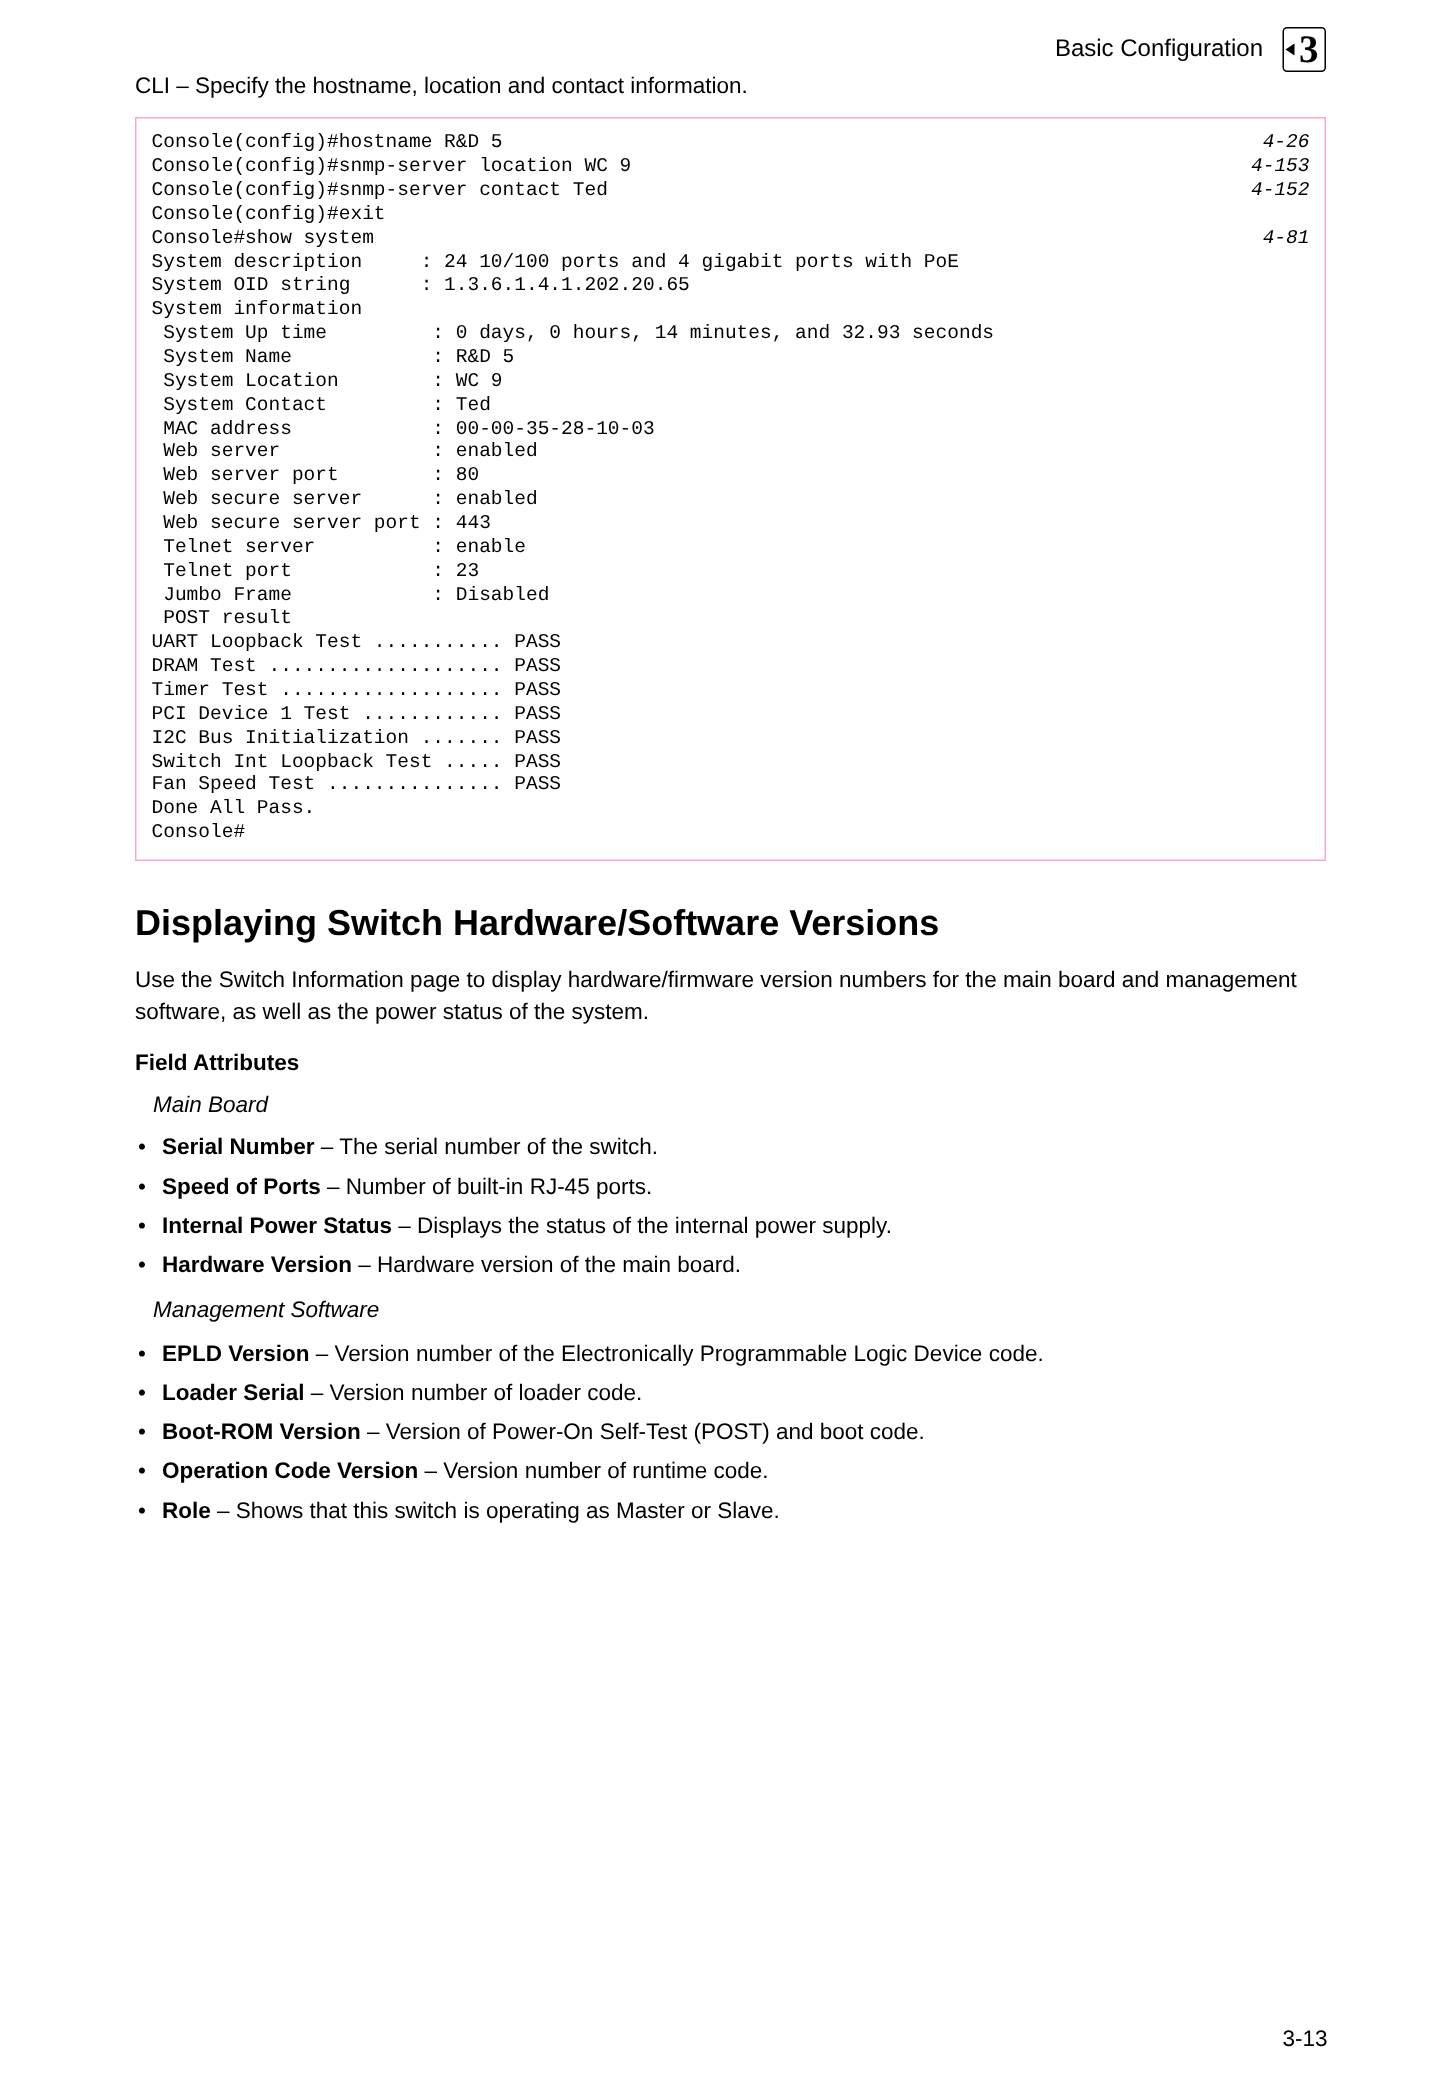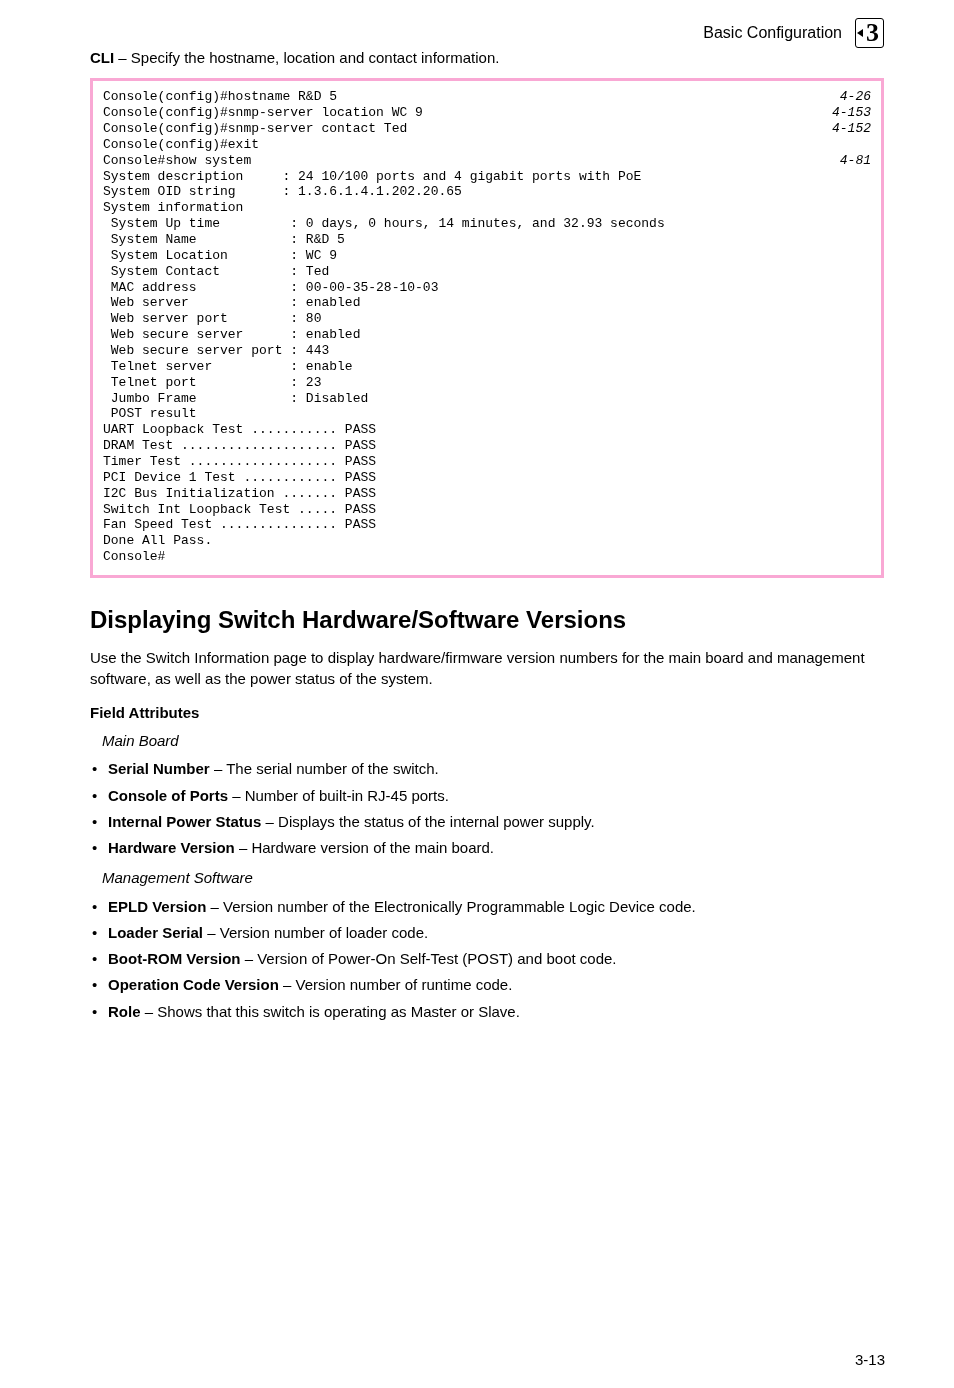--- a/index.html
+++ b/index.html
@@ -44,23 +44,23 @@
     width: 0; height: 0;
     border-top: 4px solid transparent;
     border-bottom: 4px solid transparent;
     border-right: 6px solid #000;
     transform: translate(1px,-50%);
   }
   .cli-line {
     margin-bottom: 10px;
     font-size: 15px;
   }
-  .cli-line b { font-weight: bold; }
+  .cli-line b { font-weight: normal; }
   .code-box {
-    border: 3px solid #f9a8d4;
+    border: 1px solid #f9a8d4;
     padding: 8px 10px 10px 10px;
     font-family: "Courier New", Courier, monospace;
     font-size: 13px;
     line-height: 1.22;
     white-space: pre;
     overflow: hidden;
     margin-bottom: 26px;
   }
   .code-row {
     display: flex;
@@ -134,21 +134,21 @@
   <h2 class="section">Displaying Switch Hardware/Software Versions</h2>
 
   <p class="body">Use the Switch Information page to display hardware/firmware version numbers for the main board and management software, as well as the power status of the system.</p>
 
   <div class="sub-h">Field Attributes</div>
 
   <div class="ital-h">Main Board</div>
 
   <ul class="bullets" id="main-board-list">
       <li><b>Serial Number</b><span> – The serial number of the switch.</span></li>
-      <li><b>Console of Ports</b><span> – Number of built-in RJ-45 ports.</span></li>
+      <li><b>Speed of Ports</b><span> – Number of built-in RJ-45 ports.</span></li>
       <li><b>Internal Power Status</b><span> – Displays the status of the internal power supply.</span></li>
       <li><b>Hardware Version</b><span> – Hardware version of the main board.</span></li>
     </ul>
 
   <div class="ital-h">Management Software</div>
 
   <ul class="bullets" id="mgmt-list">
       <li><b>EPLD Version</b><span> – Version number of the Electronically Programmable Logic Device code.</span></li>
       <li><b>Loader Serial</b><span> – Version number of loader code.</span></li>
       <li><b>Boot-ROM Version</b><span> – Version of Power-On Self-Test (POST) and boot code.</span></li>

